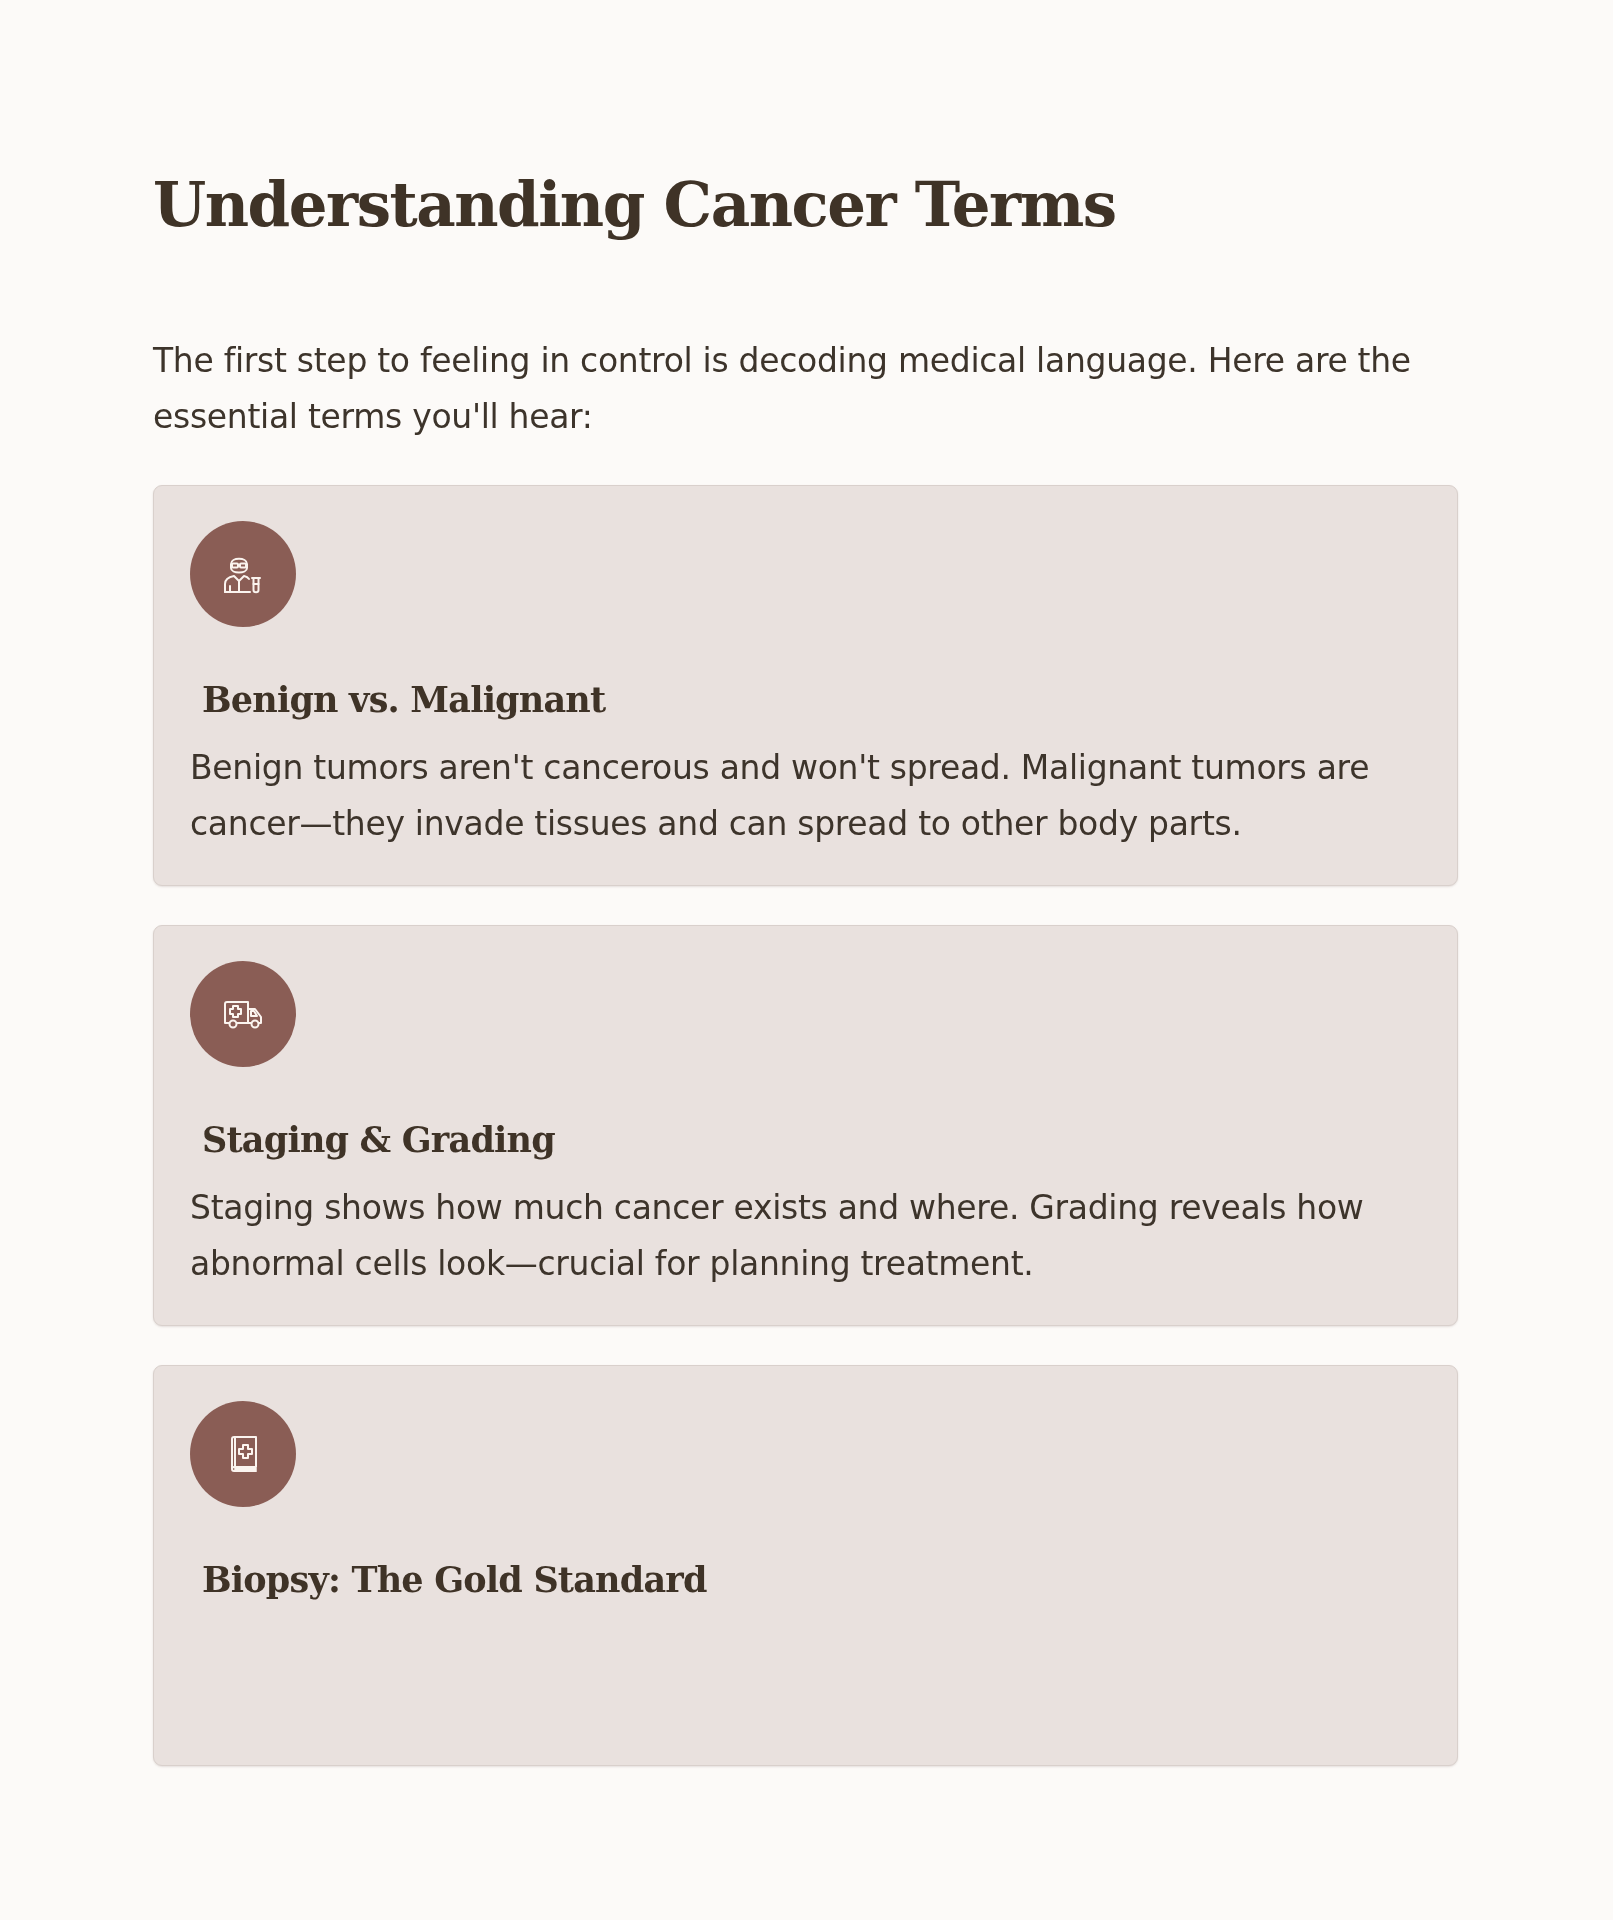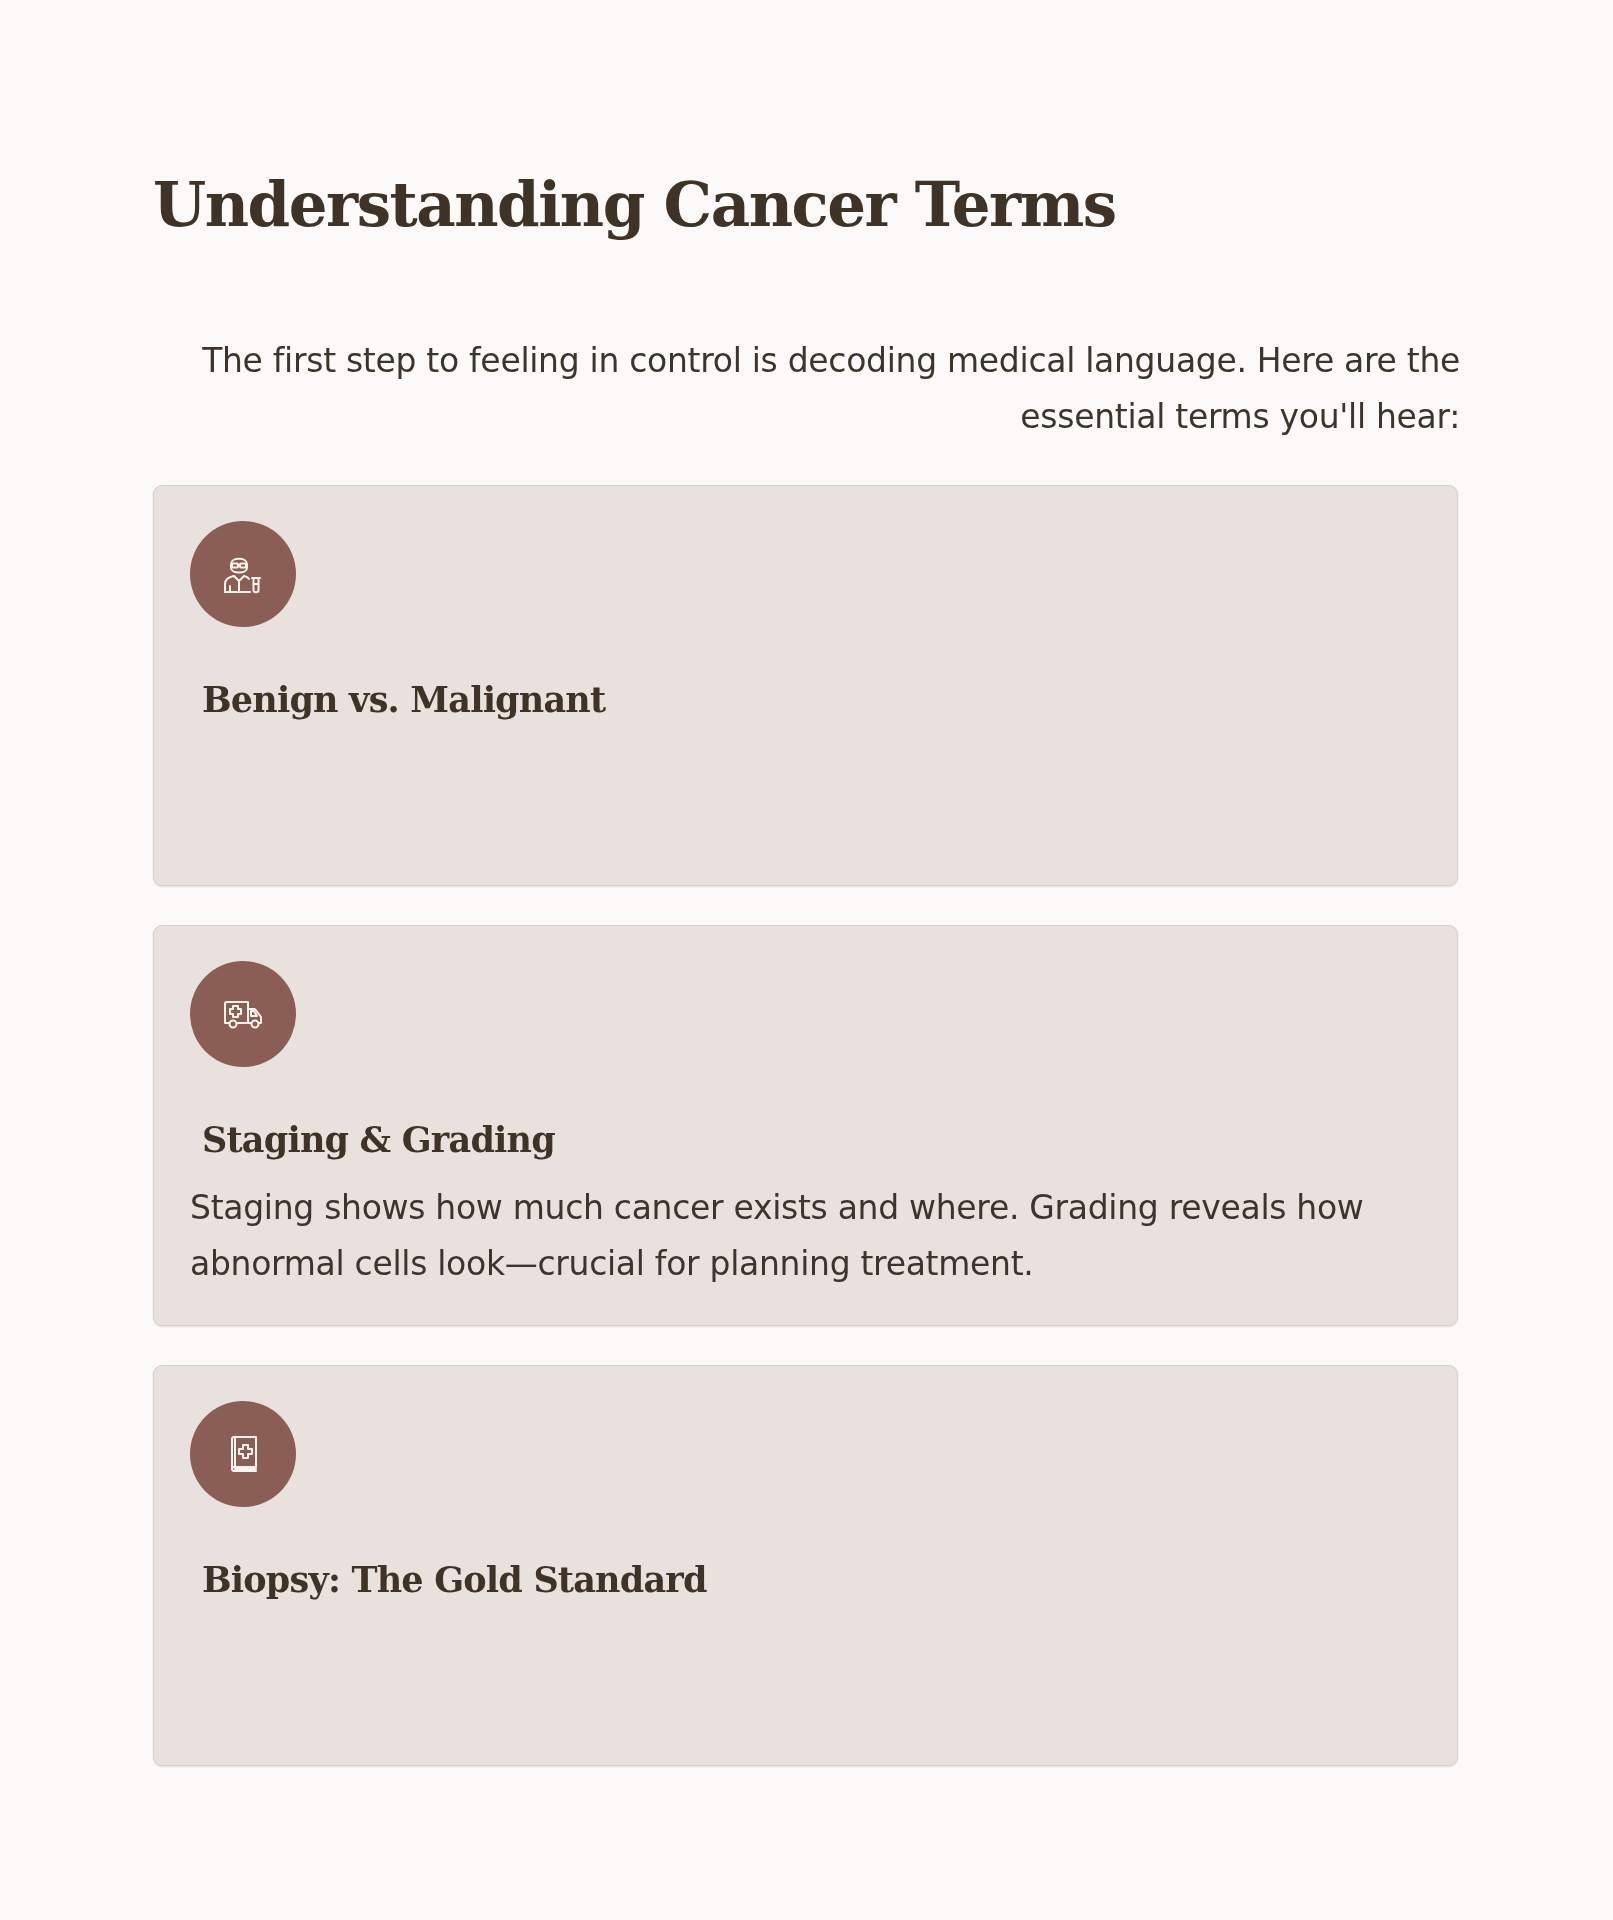--- a/index.html
+++ b/index.html
@@ -37,21 +37,20 @@
       position: absolute;
       left: 0;
       top: 333px;
       width: 1307px;
       margin: 0;
       font-family: "DejaVu Sans", "Liberation Sans", sans-serif;
       font-size: 33px;
       line-height: 56px;
       color: #3d342b;
       letter-spacing: -0.3px;
-      text-align: right;
     }
     .card {
       position: absolute;
       left: 0;
       width: 1305px;
       height: 401px;
       background: #e9e1de;
       border: 1px solid #d9d0cc;
       border-radius: 9px;
       box-shadow: 0 1px 2px rgba(120, 100, 95, 0.18);
@@ -124,20 +123,21 @@
         <line x1="8" y1="44" x2="33" y2="44"></line>
         <line x1="13" y1="38" x2="13" y2="44"></line>
         <line x1="22" y1="33" x2="22" y2="44"></line>
 
         <path d="M35 30 L43 30"></path>
         <path d="M36.5 30 L36.5 42 C36.5 45, 41.5 45, 41.5 42 L41.5 30"></path>
         <line x1="36.5" y1="36" x2="41.5" y2="36"></line>
       </svg>
     </div>
     <h2 class="card-title">Benign vs. Malignant</h2>
+    <p class="card-body">Benign tumors aren't cancerous and won't spread. Malignant tumors are cancer—they invade tissues and can spread to other body parts.</p>
   </section>
 
   <section class="card" id="card-1">
     <div class="icon-circle">
       <svg viewBox="0 0 52 52" fill="none" stroke="#fbf4ef" stroke-width="2" stroke-linecap="round" stroke-linejoin="round">
 
         <path d="M12 35 L8 35 L8 16 C8 15, 9 14, 10 14 L31 14 L31 35 L20 35"></path>
 
         <path d="M31 21 L38 21 L44 29 L44 35 L42 35"></path>
         <line x1="31" y1="35" x2="34" y2="35"></line>

